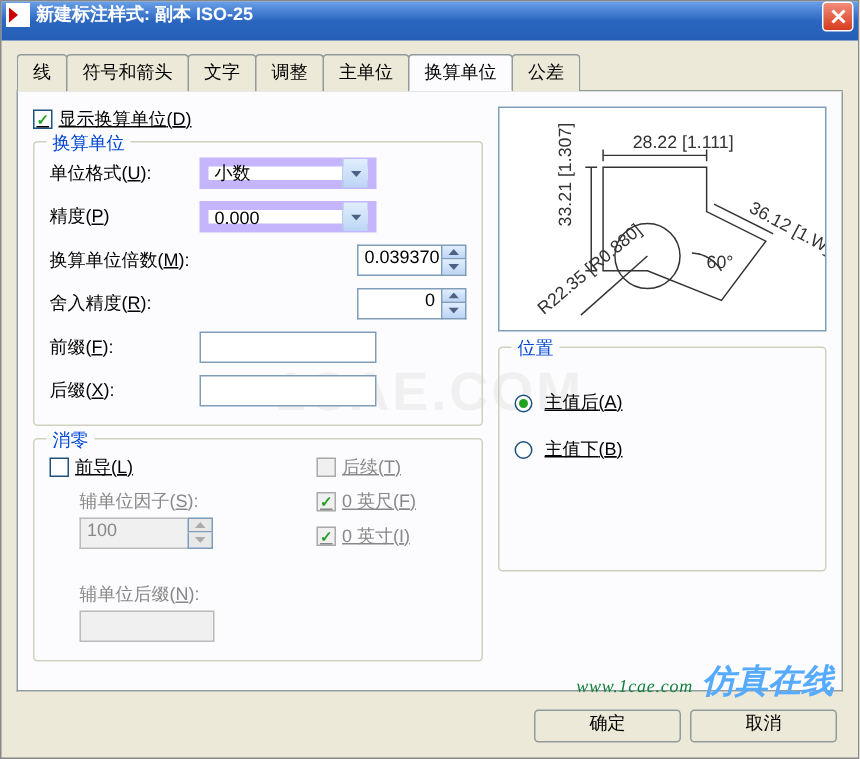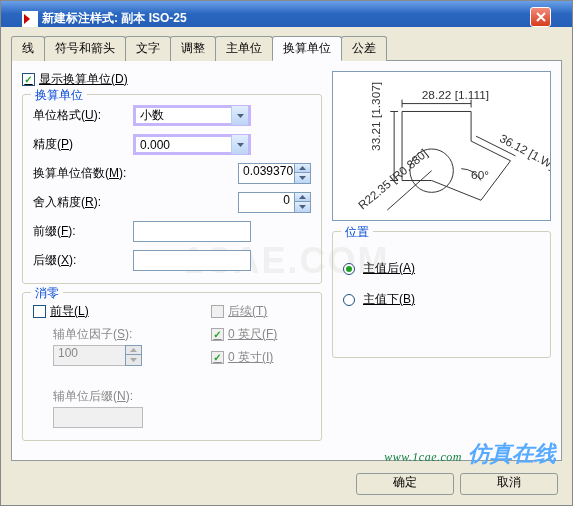--- a/index.html
+++ b/index.html
@@ -1,21 +1,21 @@
 <!DOCTYPE html>
 <html><head>
 <meta charset="utf-8">
 <style>
   * { box-sizing: border-box; font-family: "Microsoft YaHei", SimSun, sans-serif; font-size: 12px; }
   body { margin: 0; background: #fff; }
   .window { width: 573px; height: 506px; background: #ece9d8; border: 1px solid #888; position: relative; }
   .titlebar {
     height: 26px; background: linear-gradient(180deg,#6aa0e8 0%,#2a66c0 50%,#255eb6 100%);
-    display: flex; align-items: flex-end; justify-content: space-between;
-    padding: 0 21px; color: #fff; font-weight: bold; font-size: 13px;
+    display: flex; align-items: flex-start; justify-content: space-between;
+    padding: 0 3px; color: #fff; font-weight: bold; font-size: 13px;
   }
   .title-left { display: flex; align-items: center; gap: 4px; }
   .app-icon { width: 16px; height: 16px; background: #fff; position: relative; }
   .app-icon::after { content:""; position:absolute; left:2px; top:8px; width:0; height:0; border-left:6px solid #c00; border-top:5px solid transparent; border-bottom:5px solid transparent; transform: translateY(-5px); }
   .close-btn {
     width: 21px; height: 20px; background: linear-gradient(180deg,#f28c7a,#d63b1d);
     border:1px solid #fff; border-radius:3px; color:#fff; display:flex; align-items:center; justify-content:center;
     font-weight:bold; cursor:pointer;
   }
   .body { padding: 8px 10px 4px 10px; }
@@ -30,21 +30,21 @@
     padding:10px; height:400px; position:relative;
   }
   .checkbox-row { display:flex; align-items:center; gap:4px; margin-bottom:6px;text-decoration:underline; }
   .checkbox { width:13px; height:13px; border:1px solid #1c5180; background:#fff; display:inline-flex; align-items:center; justify-content:center; font-size:10px; }
   .checkbox.checked::after { content:"✓"; color:#21a121; font-weight:bold; }
   .checkbox.disabled { border-color:#aaa; background:#f0f0f0; }
   .fieldset { border:1px solid #d0d0bf; border-radius:3px; padding:10px 10px 12px 10px; margin-bottom:8px; position:relative; }
   .legend { position:absolute; top:-8px; left:8px; background:#fcfcfe; padding:0 4px; color:#0046d5; }
   .form-row { display:flex; align-items:center; margin-bottom:8px; }
   .form-row .lbl { width:100px; flex-shrink:0; }
-  .select { display:flex; align-items:center; background:#fff; border:3px solid #c4b5fd; height:21px;gap:17px; }
+  .select { display:flex; align-items:center; background:#fff; border:6px solid #c4b5fd; height:21px;gap:17px; }
   .select .val { flex:1; padding:0 4px; }
   .select .arrow { width:17px; height:19px; background:linear-gradient(180deg,#e1eefd,#bcd5f5); border-left:1px solid #b8cde8; display:flex; align-items:center; justify-content:center; }
   .arrow svg, .spinner-btn svg { display:block; }
   .spinner { display:flex; }
   .spinner-input { background:#fff; border:1px solid #7f9db9; border-right:none; height:21px; padding:0 4px; text-align:right; }
   .spinner-btns { display:flex; flex-direction:column; }
   .spinner-btn { width:17px; height:10px; background:linear-gradient(180deg,#e1eefd,#bcd5f5); border:1px solid #7f9db9; display:flex; align-items:center; justify-content:center; }
   .spinner-btn + .spinner-btn { border-top:none; height:11px; }
   .textinput { background:#fff; border:1px solid #7f9db9; height:21px; padding:0 4px; }
   .textinput.disabled, .spinner-input.disabled { background:#f0f0f0; color:#888; border-color:#bbb; }
@@ -245,21 +245,21 @@
               <g font-size="7" fill="#333" font-family="Arial">
                 <text x="90" y="27">28.22 [1.111]</text>
                 <text x="168" y="70" transform="rotate(28 168 70)">36.12 [1.W]</text>
                 <text x="48" y="80" transform="rotate(-90 48 80)">33.21 [1.307]</text>
                 <text x="140" y="108">60°</text>
                 <text x="30" y="140" transform="rotate(-40 30 140)">R22.35 [R0.880]</text>
               </g>
             </svg>
           </div>
 
-          <div class="fieldset" style="margin-top:10px;height:127px">
+          <div class="fieldset" style="margin-top:10px;height:150px">
             <div class="legend">位置</div>
             <div style="margin-top:18px">
               <div class="checkbox-row">
                 <span class="radio checked"></span>
                 <span><span>主值后</span>(<span class="hotkey">A</span>)</span>
               </div>
               <div class="checkbox-row" style="margin-top:14px">
                 <span class="radio"></span>
                 <span><span>主值下</span>(<span class="hotkey">B</span>)</span>
               </div>

